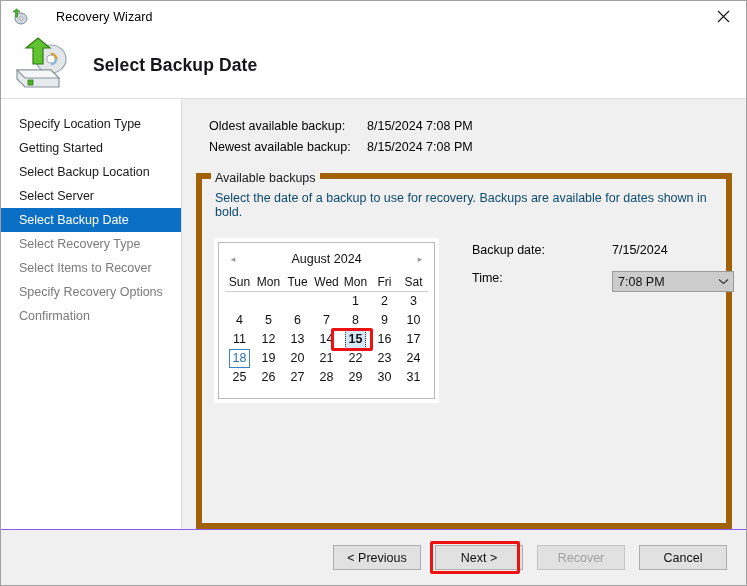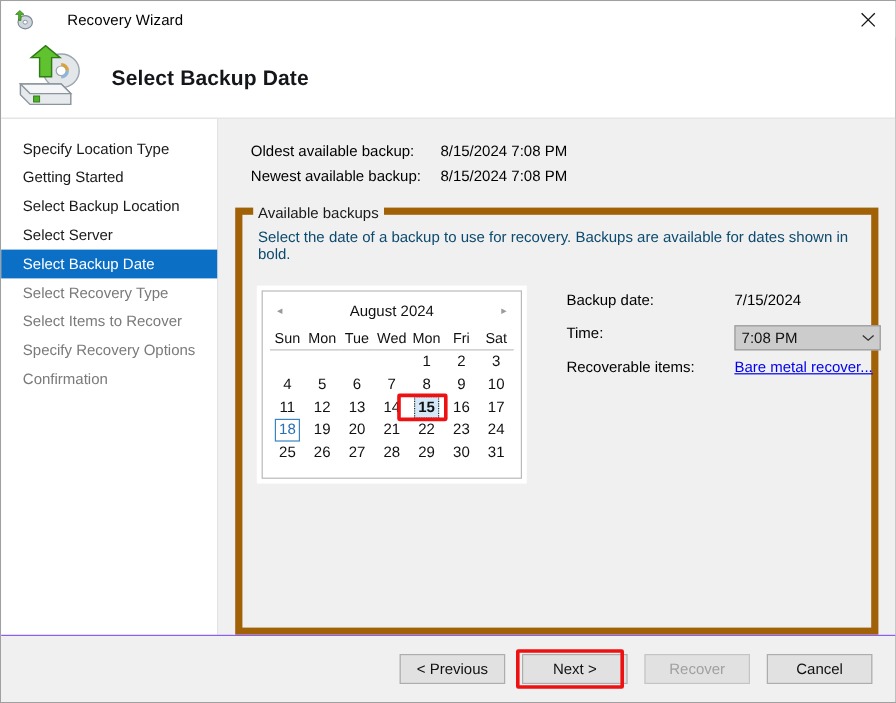--- a/index.html
+++ b/index.html
@@ -492,24 +492,20 @@
               <div class="detail-label">Time:</div>
               <div class="combo">
                 <span class="combo-text">7:08 PM</span>
                 <span class="combo-chevron">
                   <svg width="11" height="7" viewBox="0 0 11 7">
                       <path d="M1 1.5 L5.5 5.5 L10 1.5" stroke="#333333" stroke-width="1.1" fill="none"></path>
                     </svg>
                 </span>
               </div>
             </div>
-            <div class="detail-row">
-              <div class="detail-label">Recoverable items:</div>
-              <div class="link">Bare metal recover...</div>
-            </div>
           </div>
 
         </div>
       </div>
     </div>
   </div>
 
   <div class="footer">
     <div class="btn">&lt; Previous</div>
     <div class="btn-wrap">

